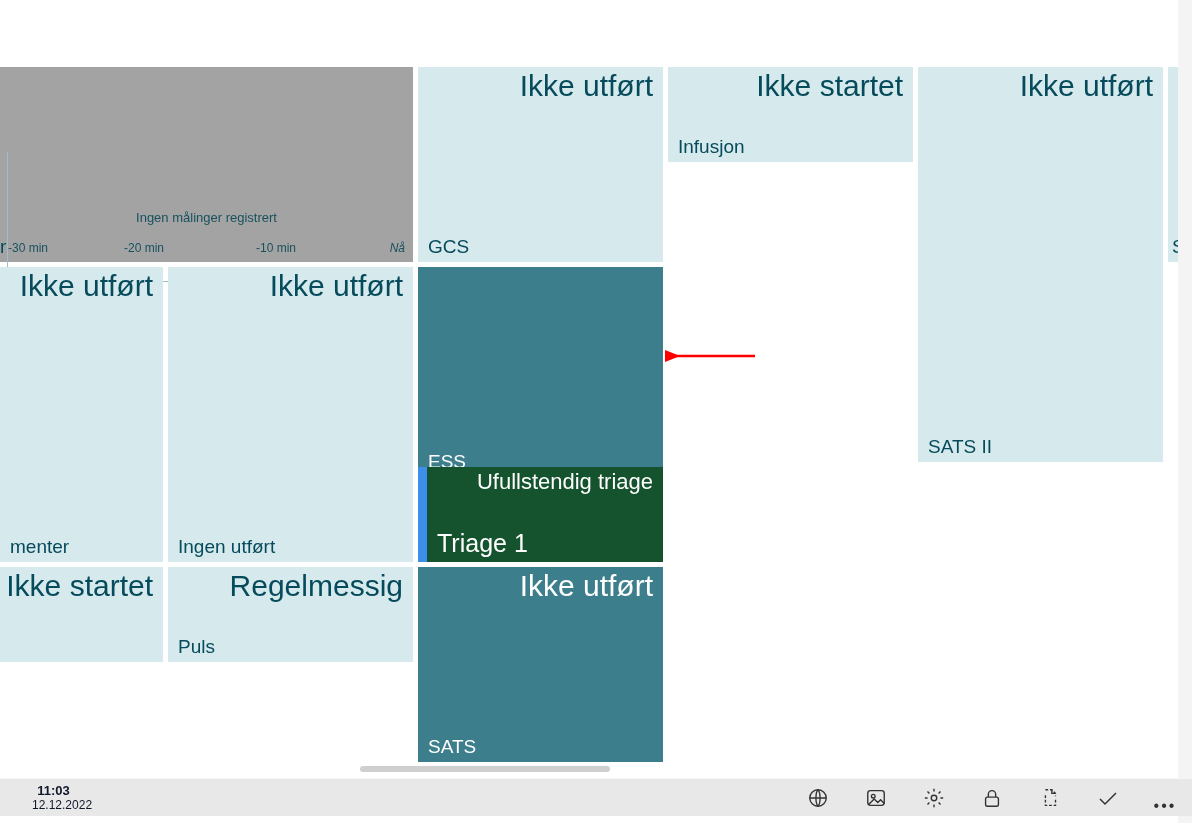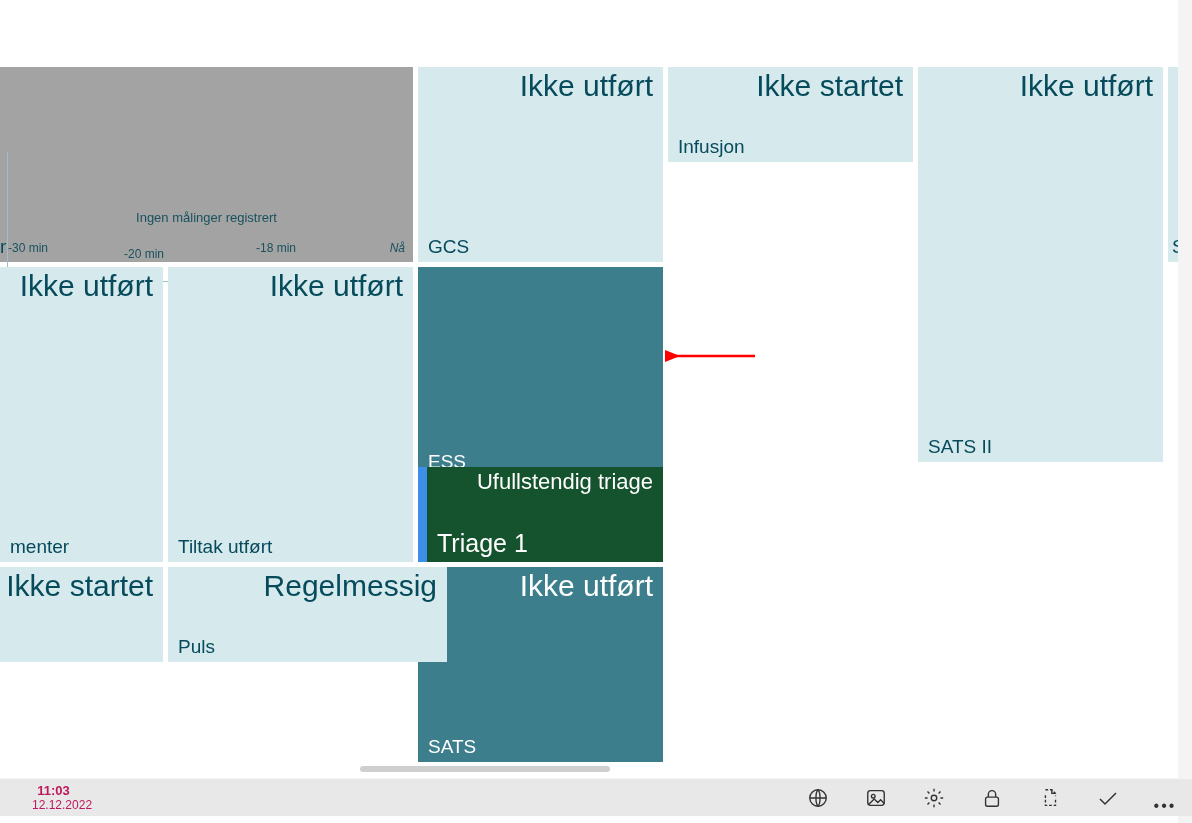--- a/index.html
+++ b/index.html
@@ -122,21 +122,21 @@
     border-top: 1px solid #f5f5f5;
   }
   .taskbar-time {
     position: absolute;
     left: 0; top: 0;
     width: 75px;
     text-align: center;
     font-size: 12px;
     line-height: 15px;
     padding-top: 4px;
-    color: #be185d;
+    color: #0f172a;
     padding-left: 32px;
   }
   .taskbar-time .t { font-weight: 600; font-size: 13px; }
   .taskbar-icons {
     position: absolute;
     right: 6px; top: 0;
     height: 38px;
     display: flex;
     align-items: center;
     gap: 34px;
@@ -179,22 +179,22 @@
 </style>
 </head>
 <body>
 
 <div class="canvas">
 
   <div class="chart tile">
     <div class="chart-inner"></div>
     <div class="chart-msg">Ingen målinger registrert</div>
     <div class="chart-tick" style="left:8px; bottom: 7px;">-30 min</div>
-    <div class="chart-tick" style="left:124px; bottom: 1px;">-20 min</div>
-    <div class="chart-tick" style="left:256px; bottom: 7px;">-18 min</div>
+    <div class="chart-tick" style="left:124px; bottom: 7px;">-20 min</div>
+    <div class="chart-tick" style="left:256px; bottom: 7px;">-10 min</div>
     <div class="chart-tick" style="right:8px; bottom: 7px; font-style: italic;">Nå</div>
     <div class="chart-bottom-label">r</div>
   </div>
 
   <div class="tile" style="left:418px; top:67px; width:245px; height:195px;">
     <div class="status">Ikke utført</div>
     <div class="label">GCS</div>
   </div>
 
   <div class="tile" style="left:668px; top:67px; width:245px; height:95px;">
@@ -211,21 +211,21 @@
     <div class="label" style="left:4px;">S</div>
   </div>
 
   <div class="tile" style="left:0px; top:267px; width:163px; height:295px;">
     <div class="status">Ikke utført</div>
     <div class="label">menter</div>
   </div>
 
   <div class="tile" style="left:168px; top:267px; width:245px; height:295px;">
     <div class="status">Ikke utført</div>
-    <div class="label">Tiltak utført</div>
+    <div class="label">Ingen utført</div>
   </div>
 
   <div class="tile dark" style="left:418px; top:267px; width:245px; height:210px;">
     <div class="status"></div>
     <div class="label">ESS</div>
   </div>
 
   <div class="triage" style="left:418px; top:467px; width:245px; height:95px;">
     <div class="triage-stripe"></div>
     <div class="status">Ufullstendig triage</div>
@@ -235,21 +235,21 @@
   <div class="tile dark" style="left:418px; top:567px; width:245px; height:195px;">
     <div class="status">Ikke utført</div>
     <div class="label">SATS</div>
   </div>
 
   <div class="tile" style="left:0px; top:567px; width:163px; height:95px;">
     <div class="status">Ikke startet</div>
     <div class="label"></div>
   </div>
 
-  <div class="tile" style="left:168px; top:567px; width:279px; height:95px;">
+  <div class="tile" style="left:168px; top:567px; width:245px; height:95px;">
     <div class="status">Regelmessig</div>
     <div class="label">Puls</div>
   </div>
 
   <svg class="arrow" style="left:665px; top:345px;" width="95" height="22">
     <defs>
       <marker id="ah" markerWidth="10" markerHeight="8" refX="2" refY="4" orient="auto">
         <path d="M10,0 L0,4 L10,8 Z" fill="#ff0000"></path>
       </marker>
     </defs>

